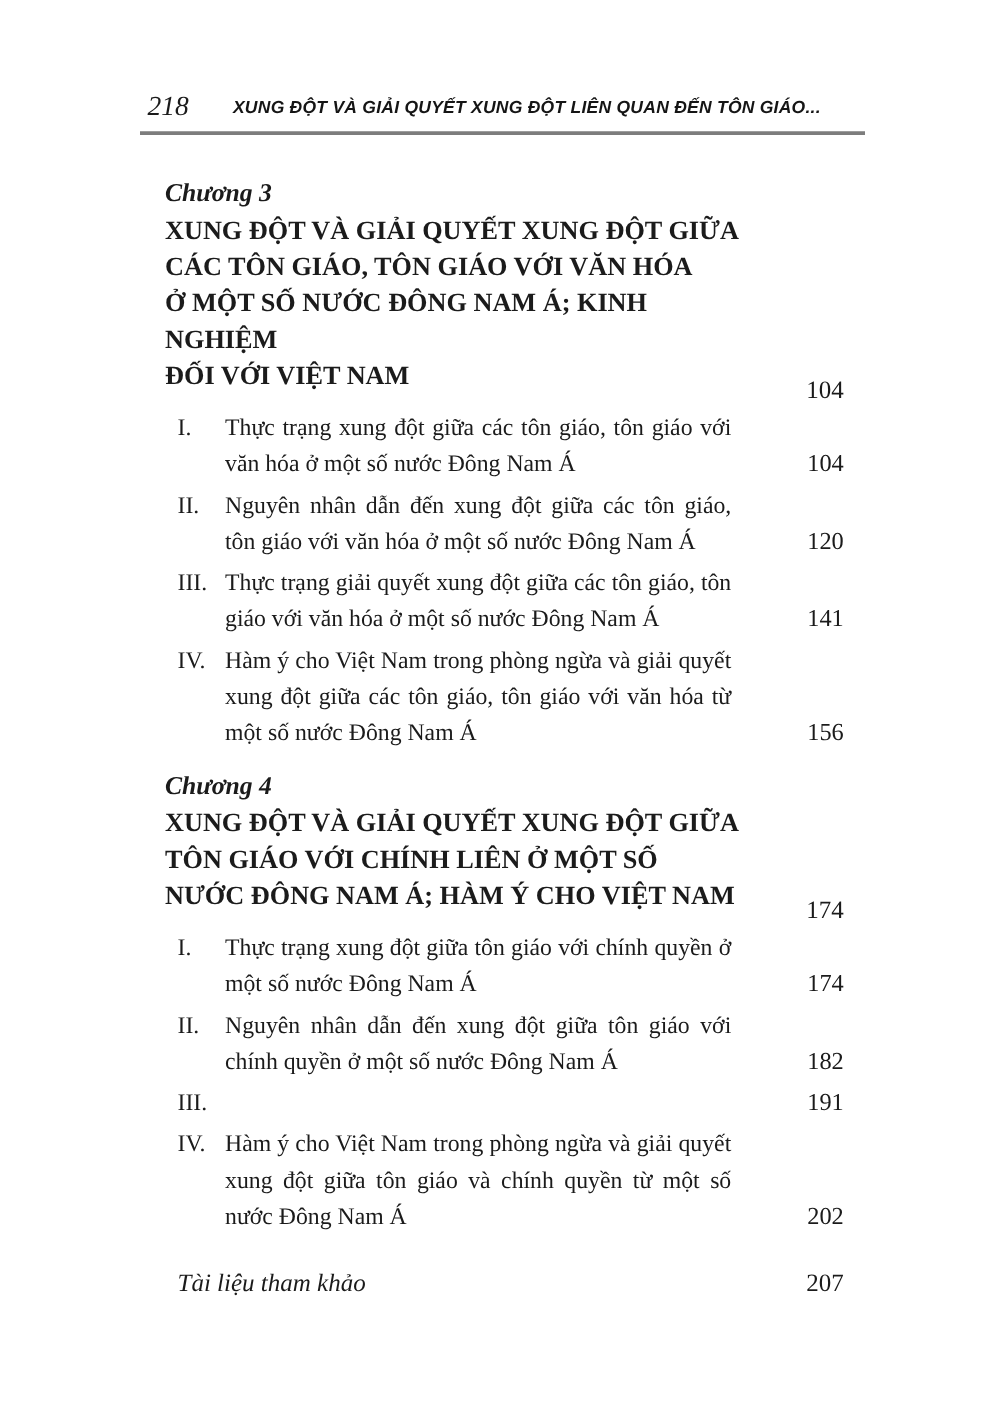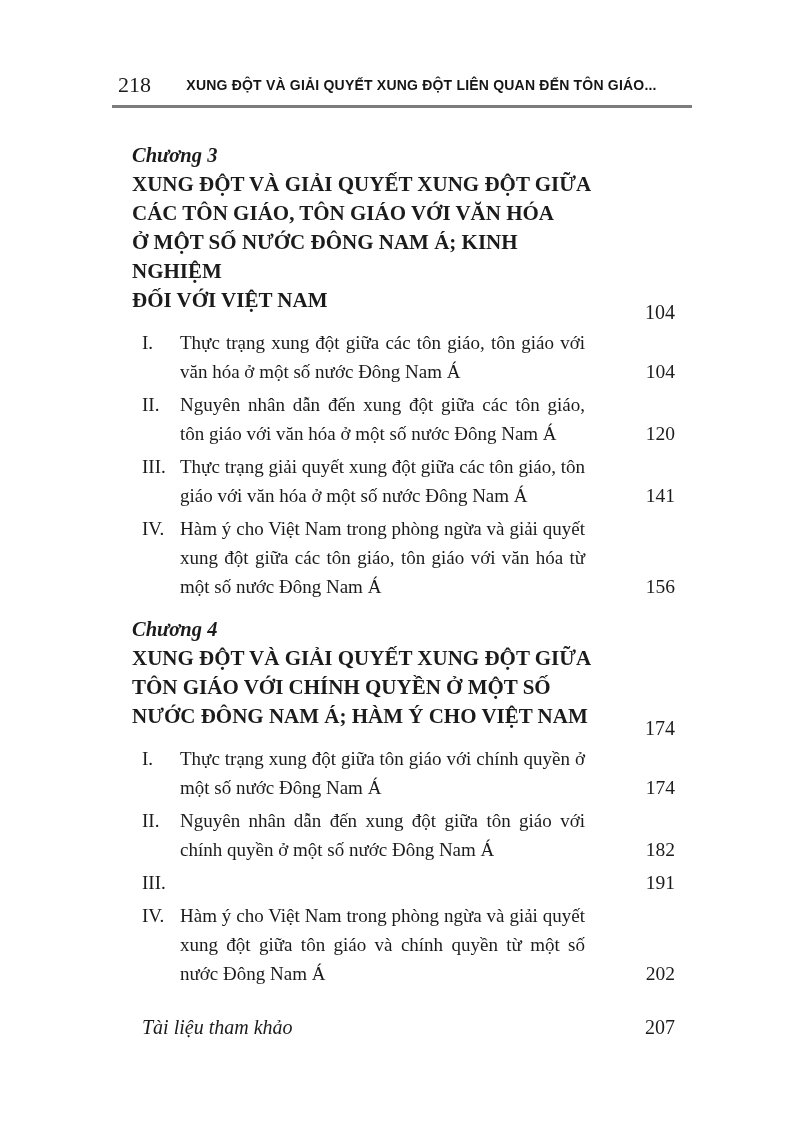--- a/index.html
+++ b/index.html
@@ -11,20 +11,21 @@
     overflow: hidden;
     position: relative;
   }
   .page { padding-top: 72px; }
 
   
   .header {
     margin: 0 108px 0 112px;
     display: flex;
     align-items: flex-end;
+    font-style: italic;
   }
   .header .folio {
     font-size: 22px;
     line-height: 26px;
     padding-left: 6px;
   }
   .header .running-title {
     flex: 1;
     text-align: center;
     font-family: "Liberation Sans", "DejaVu Sans", sans-serif;
@@ -143,21 +144,21 @@
         <span class="roman">IV.</span>
         <span class="title">Hàm ý cho Việt Nam trong phòng ngừa và giải quyết xung đột giữa các tôn giáo, tôn giáo với văn hóa từ một số nước Đông Nam Á</span>
         <span class="pnum">156</span>
       </div>
     </div>
 
     <div class="chapter chapter-4">
       <div class="chapter-head">
         <div class="chapter-label">Chương 4</div>
         <div class="chapter-title-line">XUNG ĐỘT VÀ GIẢI QUYẾT XUNG ĐỘT GIỮA</div>
-        <div class="chapter-title-line">TÔN GIÁO VỚI CHÍNH QUYỀN Ở MỘT SỐ</div>
+        <div class="chapter-title-line">TÔN GIÁO VỚI CHÍNH LIÊN Ở MỘT SỐ</div>
         <div class="chapter-title-line">NƯỚC ĐÔNG NAM Á; HÀM Ý CHO VIỆT NAM</div>
       </div>
       <span class="chapter-page">174</span>
     </div>
 
     <div class="entries">
       <div class="entry">
         <span class="roman">I.</span>
         <span class="title">Thực trạng xung đột giữa tôn giáo với chính quyền ở một số nước Đông Nam Á</span>
         <span class="pnum">174</span>

